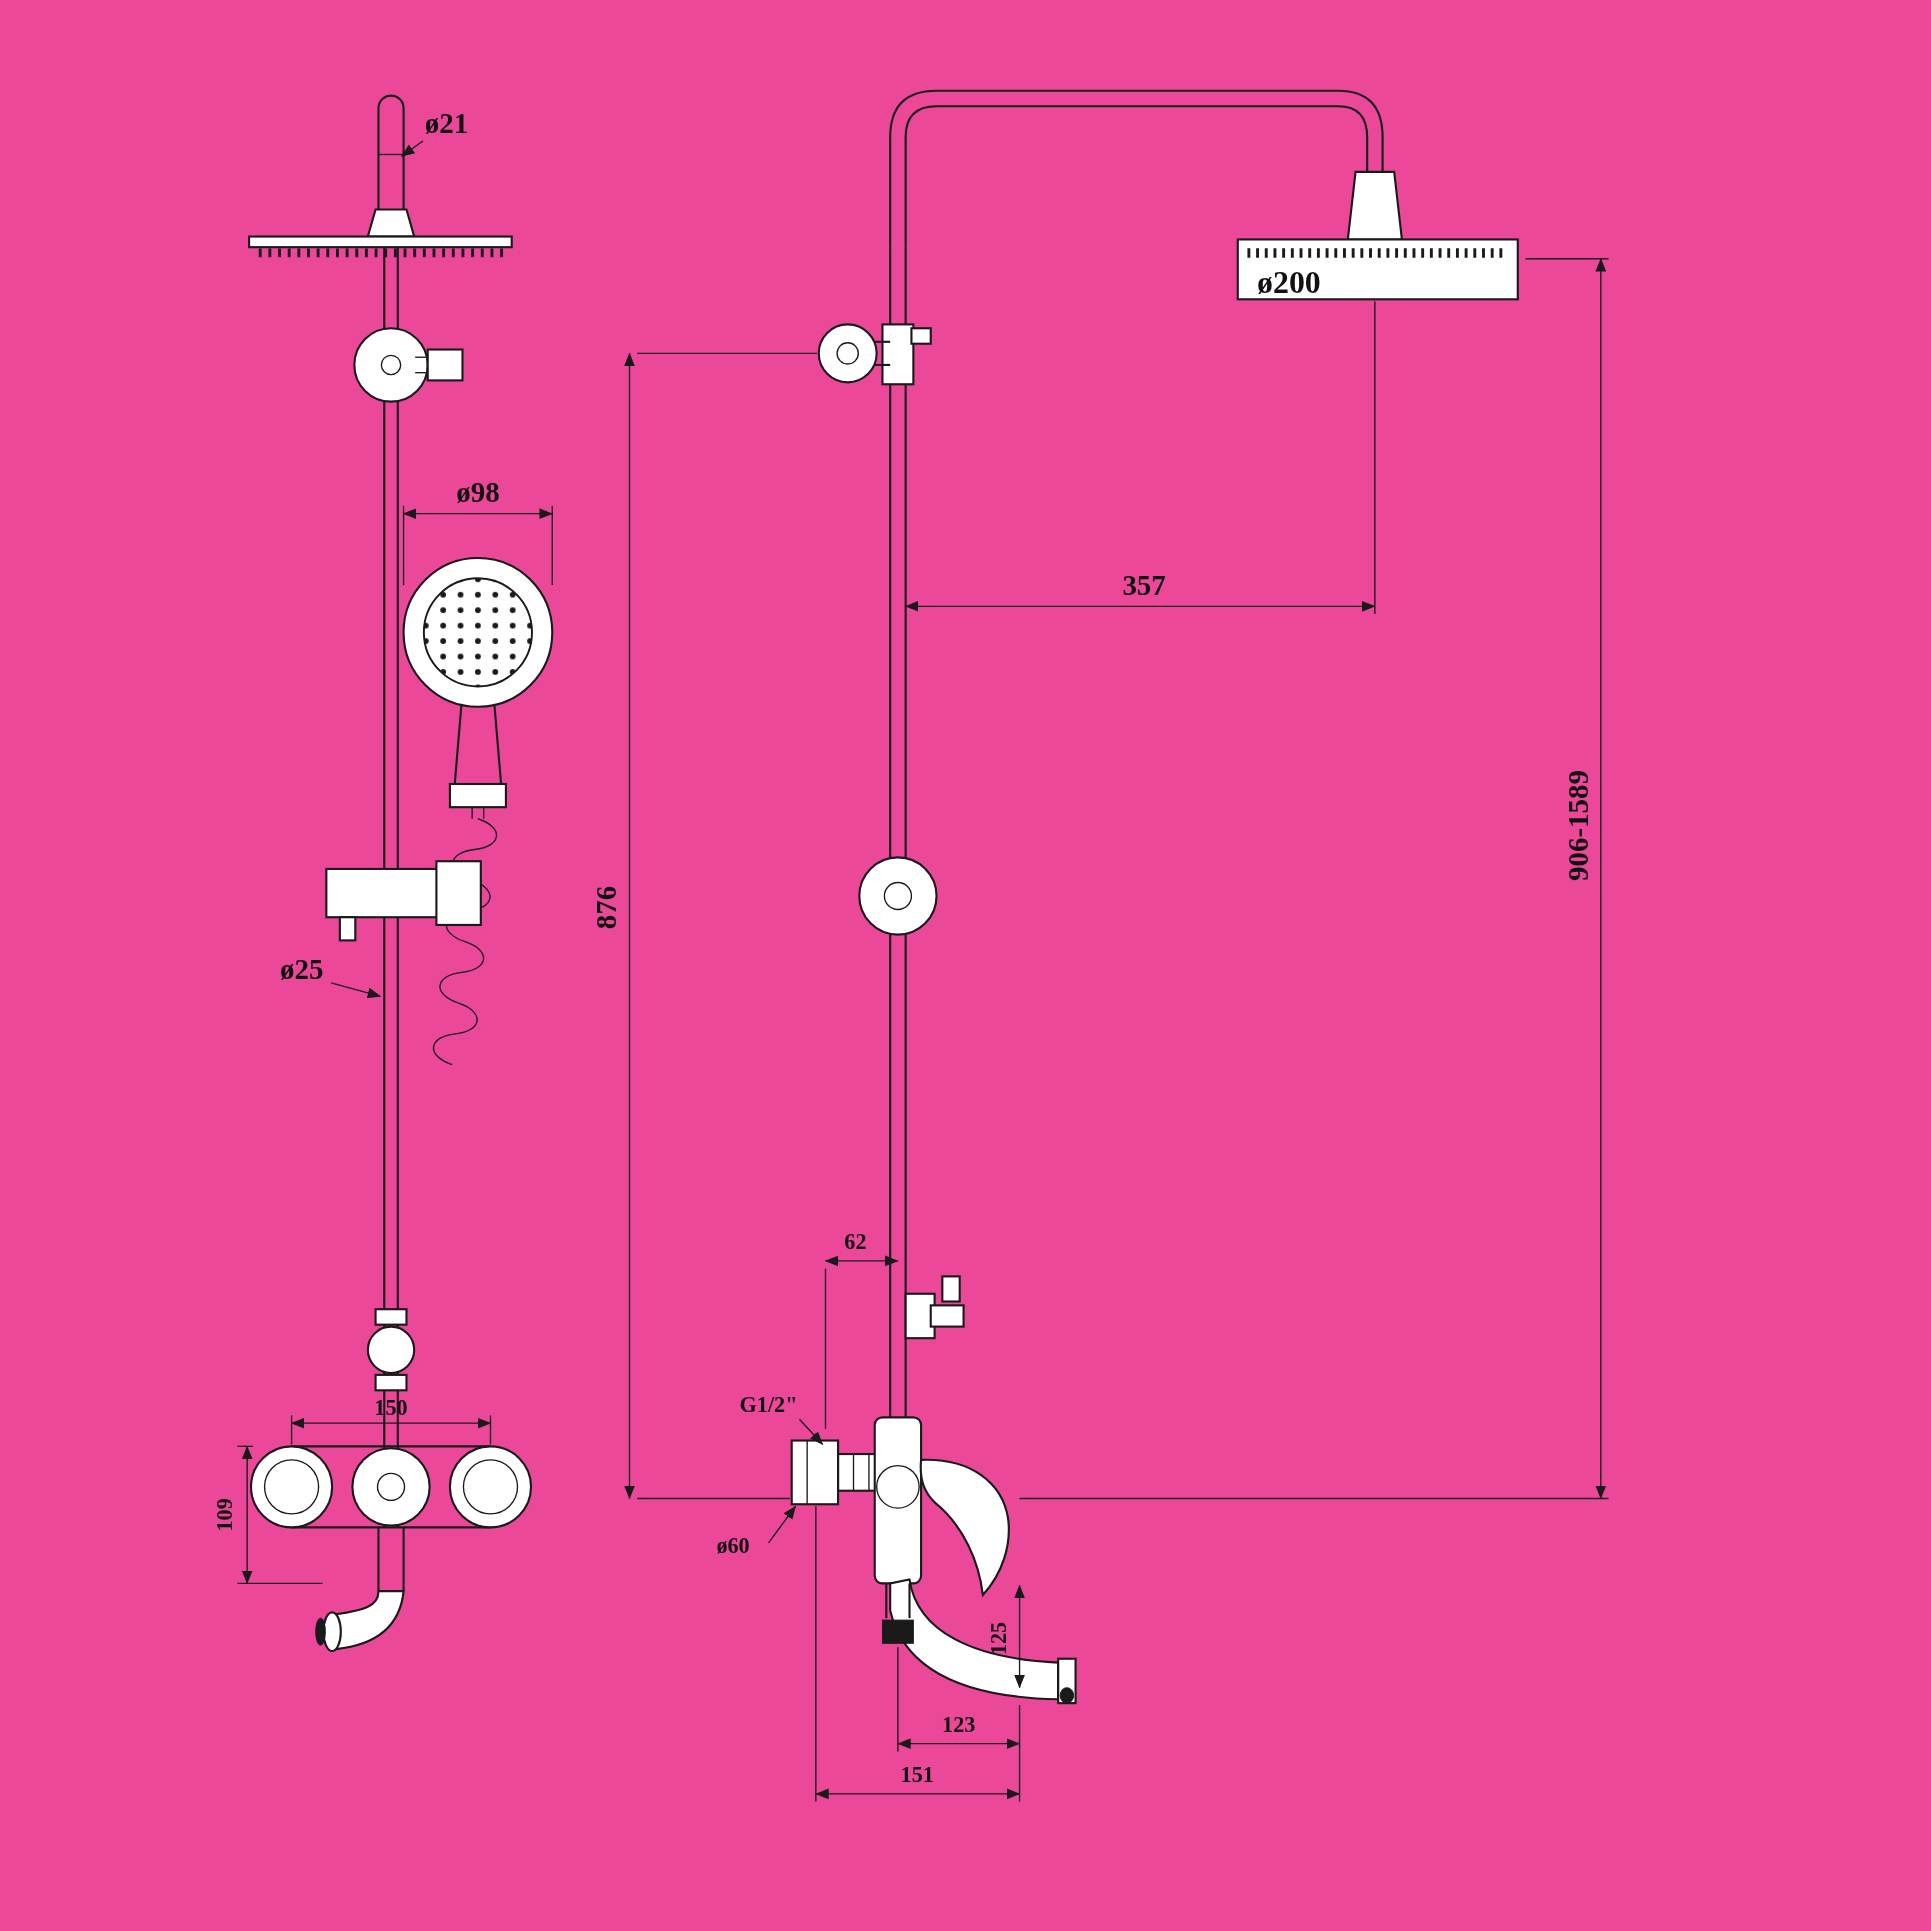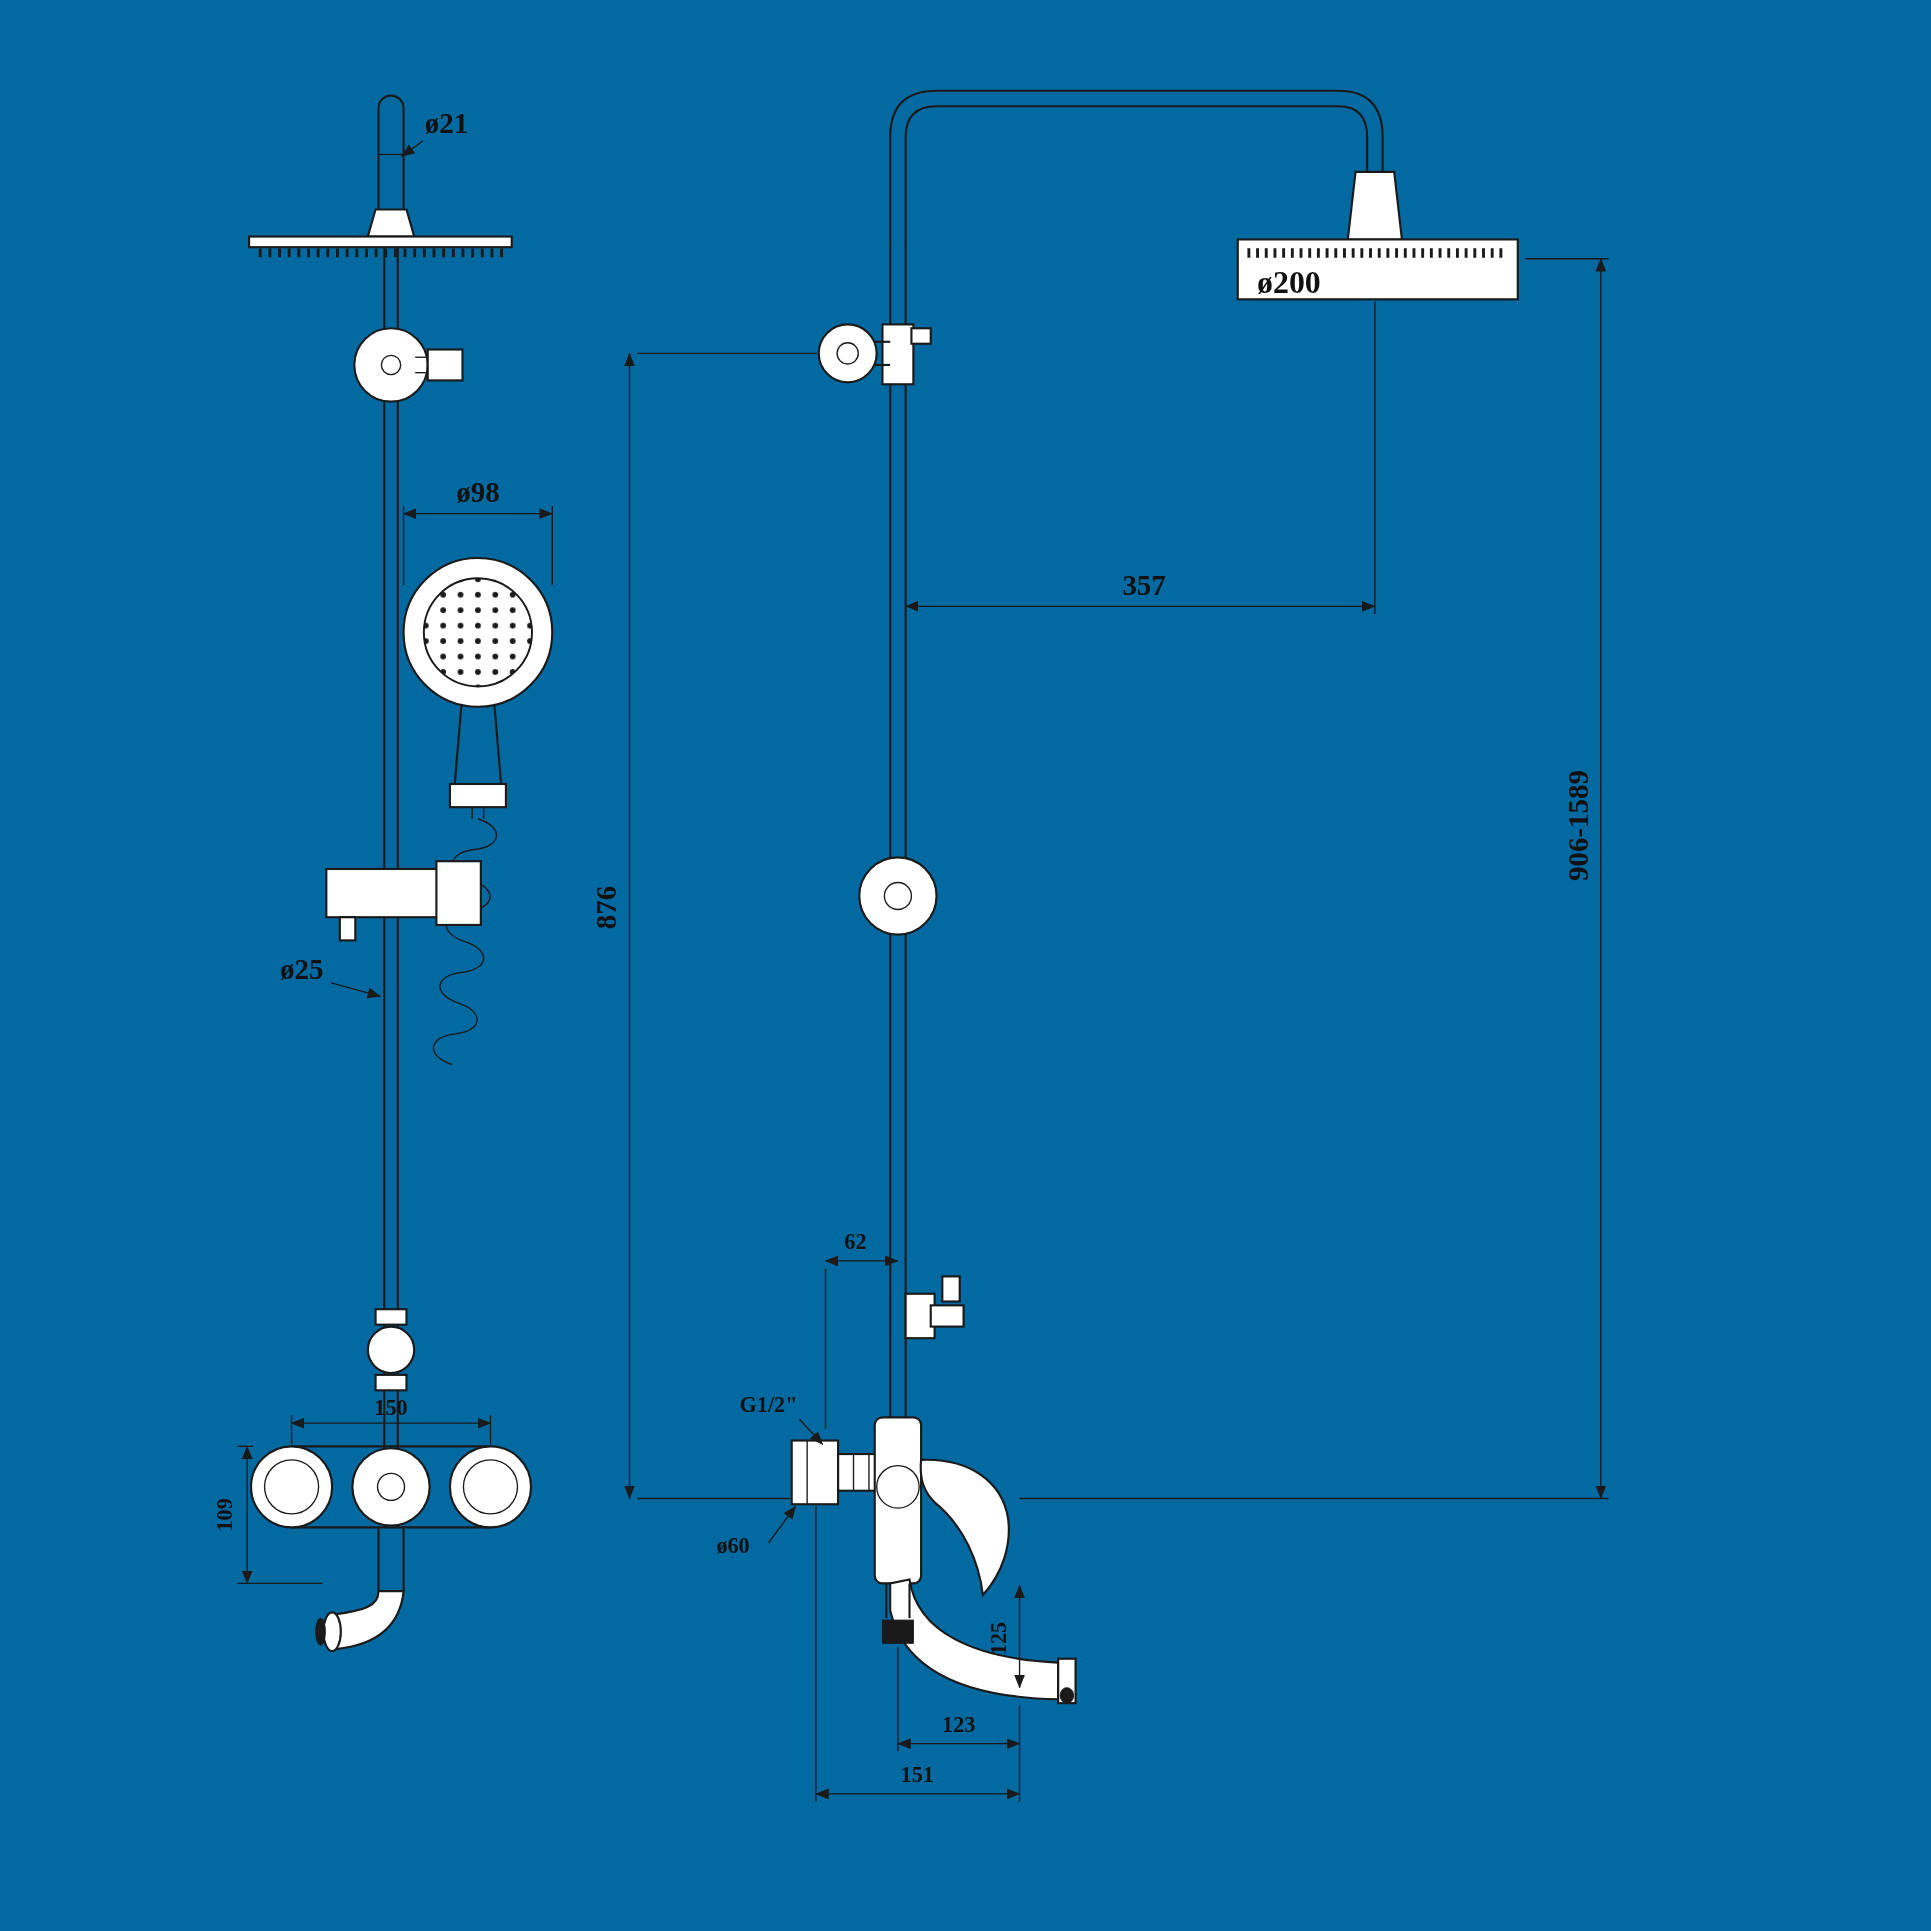--- a/index.html
+++ b/index.html
@@ -1,16 +1,16 @@
 <!DOCTYPE html>
 <html><head>
 <meta charset="utf-8">
 <style>
   html,body{margin:0;padding:0;background:#fff;}
-  .page{width:1931px;height:1931px;background:#0369a1;position:relative;}
+  .page{width:1931px;height:1931px;background:#ec4899;position:relative;}
   svg{display:block;}
   .ln{stroke:#1a1a1a;stroke-width:2.2;fill:none;}
   .fw{stroke:#1a1a1a;stroke-width:2.2;fill:#ffffff;}
   .thin{stroke:#1a1a1a;stroke-width:1.4;fill:none;}
   .dim{stroke:#1a1a1a;stroke-width:1.4;fill:none;}
   .blk{fill:#1a1a1a;stroke:#1a1a1a;stroke-width:1;}
   .noz{stroke:#1a1a1a;stroke-width:9;stroke-dasharray:3 7;fill:none;}
   .noz2{stroke:#1a1a1a;stroke-width:10;stroke-dasharray:3 6;fill:none;}
   text{font-family:"Liberation Serif",serif;fill:#111;font-weight:600;}
   .t32{font-size:33px;}

